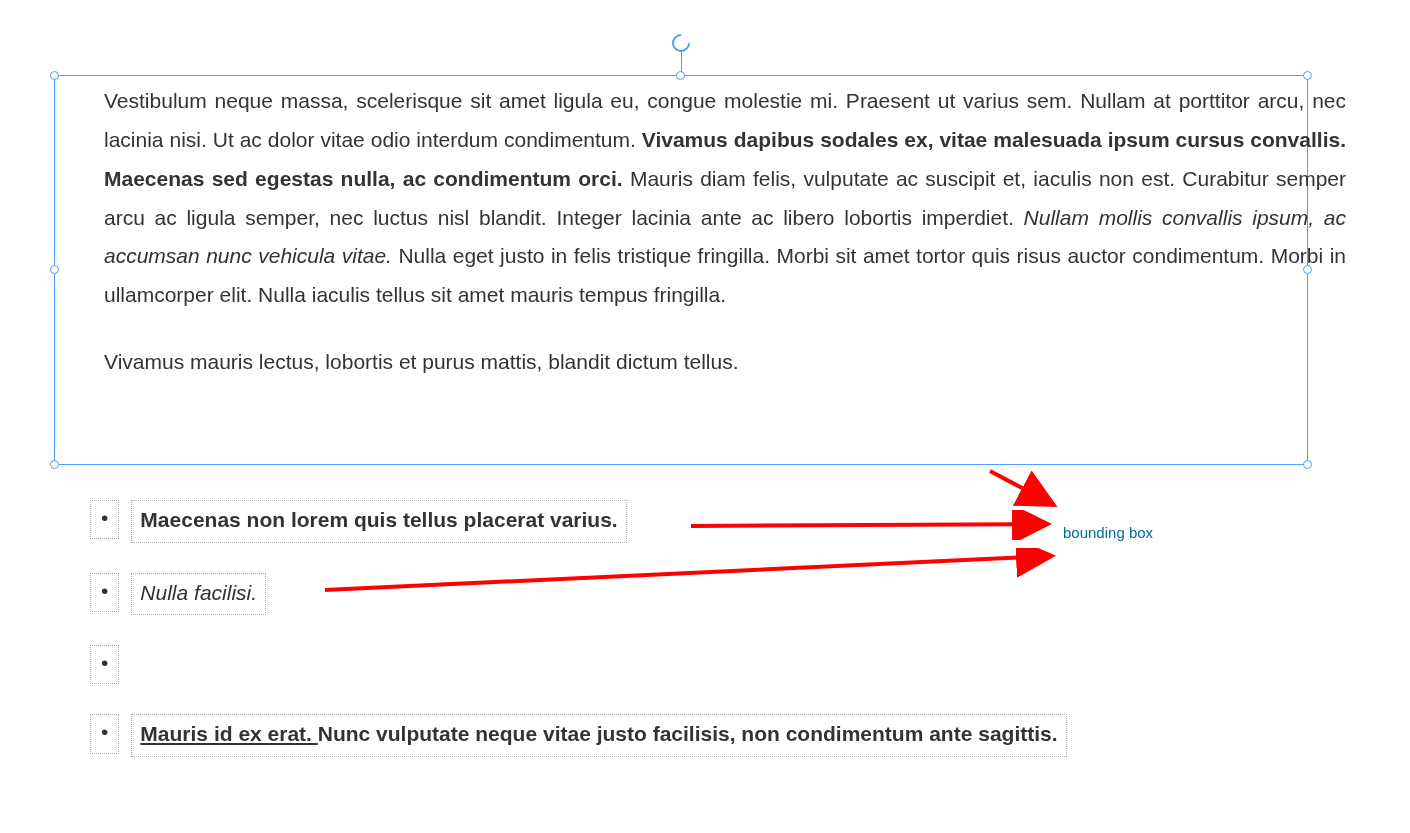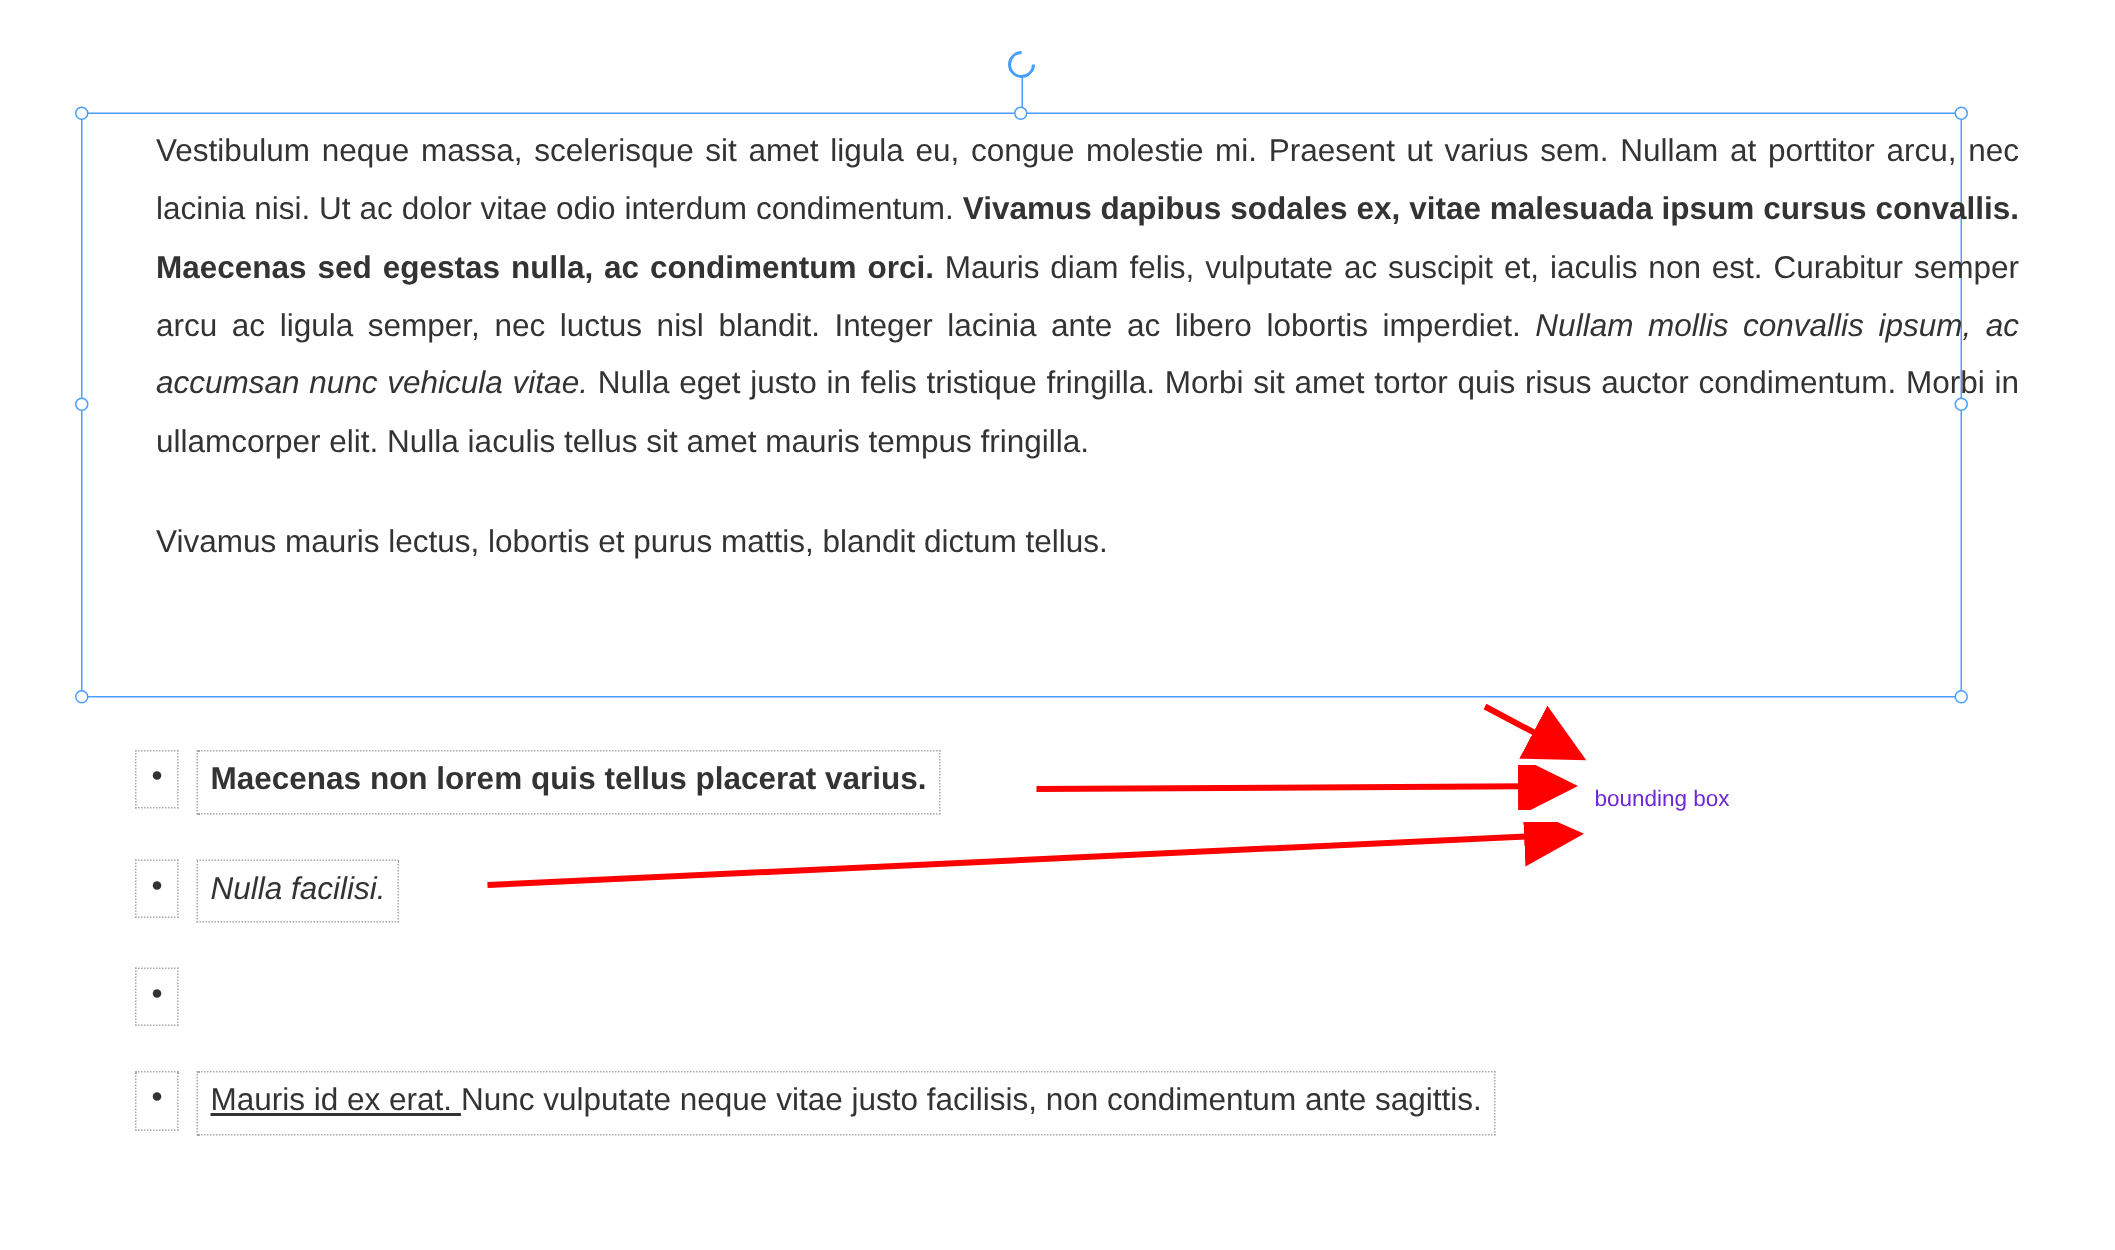--- a/index.html
+++ b/index.html
@@ -89,21 +89,21 @@
       line-height: 1.4;
       flex-shrink: 0;
     }
     .item-text-box {
       border: 1px dotted #aaa;
       padding: 3px 8px 5px 8px;
       line-height: 1.55;
     }
     .annotation-label {
       position: absolute;
-      color: #6d28d9;
+      color: #0369a1;
       font-family: Arial, sans-serif;
       font-size: 15px;
       font-weight: normal;
     }
     .arrow {
       position: absolute;
     }
     .arrow svg { display: block; }
   </style>
 </head>
@@ -139,21 +139,21 @@
     <div class="bullet-box">•</div>
     <div class="item-text-box">
       <span class="italic">Nulla facilisi.</span>
     </div>
   </div>
   <div class="list-item">
     <div class="bullet-box">•</div>
   </div>
   <div class="list-item">
     <div class="bullet-box">•</div>
-    <div class="item-text-box" style="max-width:1160px;">
+    <div class="item-text-box" style="max-width:1160px;font-weight:bold;">
       <span class="underline">Mauris id ex erat. </span><span>Nunc vulputate neque vitae justo facilisis, non condimentum ante sagittis.</span>
     </div>
   </div>
 </div>
 
 <div class="arrow" style="left:982px; top:463px;">
   <svg width="90" height="55">
     <defs>
         <marker id="ah1" markerWidth="12" markerHeight="12" refX="9" refY="5" orient="auto">
           <path d="M0,0 L10,5 L0,10 z" fill="#ff0000"></path>

